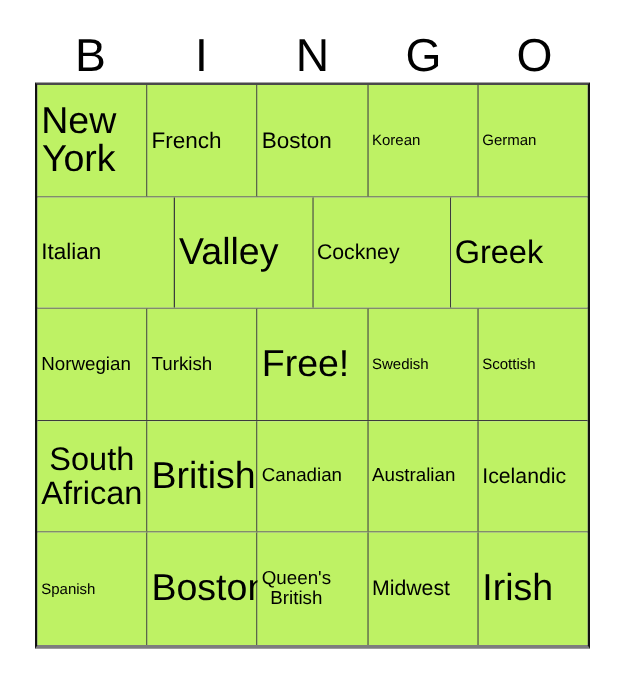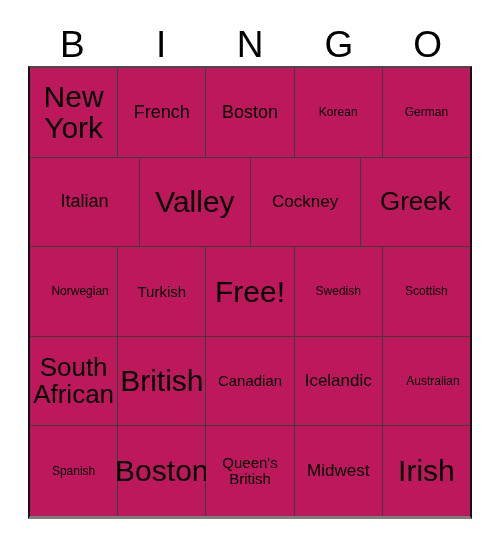--- a/index.html
+++ b/index.html
@@ -60,43 +60,43 @@
   .grid-row:last-child {
     border-bottom: none;
   }
   .cell {
     flex: 1 1 0;
     min-width: 0;
     box-sizing: border-box;
     border-right: 1px solid #3c3c3c;
     display: flex;
     align-items: center;
-    justify-content: center;
+    justify-content: flex-start;
     text-align: center;
     padding: 16px 3px;
-    background: #be185d;
+    background: #bef264;
   }
   .cell:last-child {
     border-right: none;
   }
   .cell-text {
     display: block;
     line-height: 1.06;
     white-space: pre-line;
     color: #000;
   }
 
   
   .fs-xxl .cell-text { font-size: 30px; }
   .fs-xl  .cell-text { font-size: 26px; }
   .fs-l   .cell-text { font-size: 18px; }
   .fs-m   .cell-text { font-size: 12px; }
   .fs-s   .cell-text { font-size: 17px; }
   .fs-xs  .cell-text { font-size: 15px; }
-  .fs-xxs .cell-text { font-size: 12px; margin-left: 13px; }
+  .fs-xxs .cell-text { font-size: 15px; }
 </style>
 </head>
 <body>
 
 <div id="card">
 
   <div id="header-row">
     <div class="header-cell">
         <span>B</span>
       </div>
@@ -172,25 +172,25 @@
       <div class="cell fs-xl">
           <span class="cell-text">South
 African</span>
         </div>
       <div class="cell fs-xxl">
           <span class="cell-text">British</span>
         </div>
       <div class="cell fs-xs">
           <span class="cell-text">Canadian</span>
         </div>
+      <div class="cell fs-xxs">
+          <span class="cell-text">Australian</span>
+        </div>
       <div class="cell fs-s">
           <span class="cell-text">Icelandic</span>
-        </div>
-      <div class="cell fs-xxs">
-          <span class="cell-text">Australian</span>
         </div>
     </div>
 
     <div class="grid-row">
       <div class="cell fs-m">
           <span class="cell-text">Spanish</span>
         </div>
       <div class="cell fs-xxl">
           <span class="cell-text">Boston</span>
         </div>

